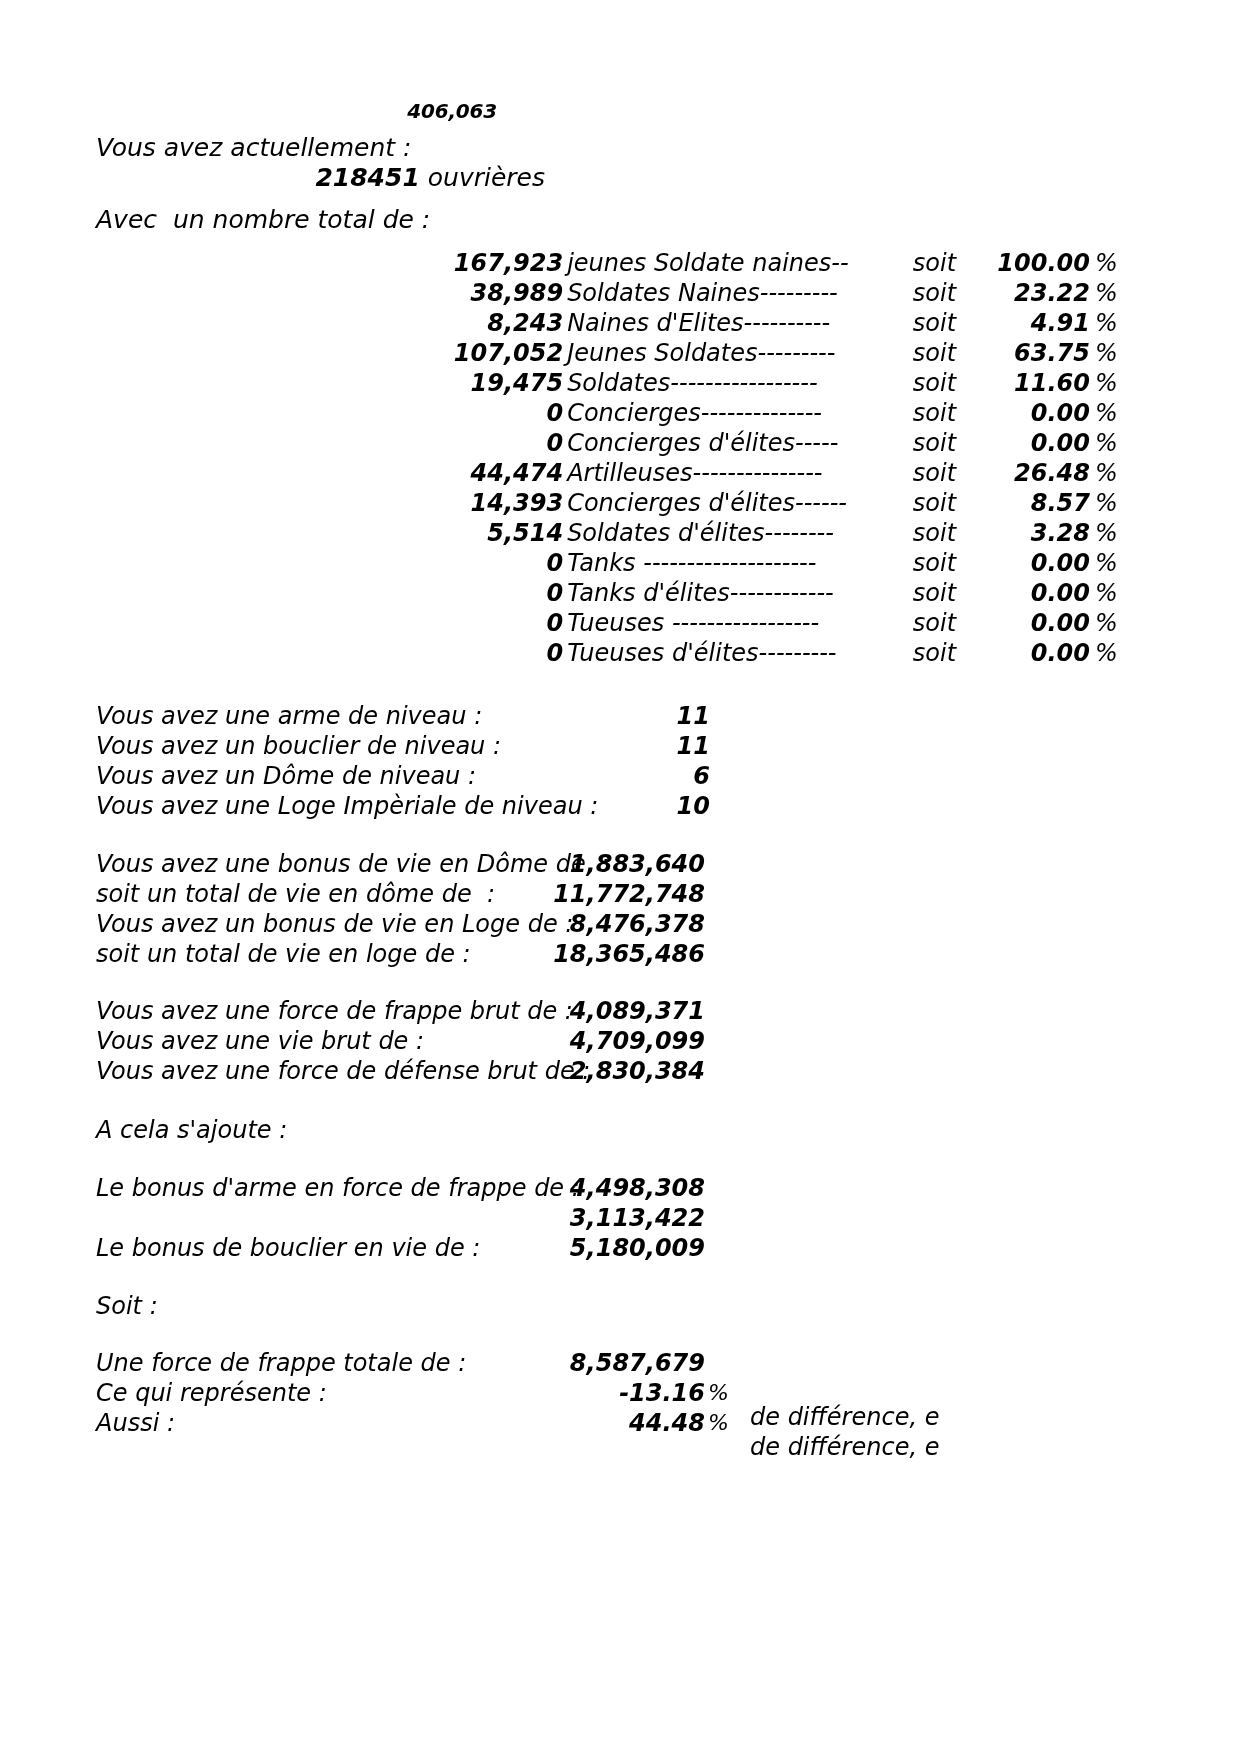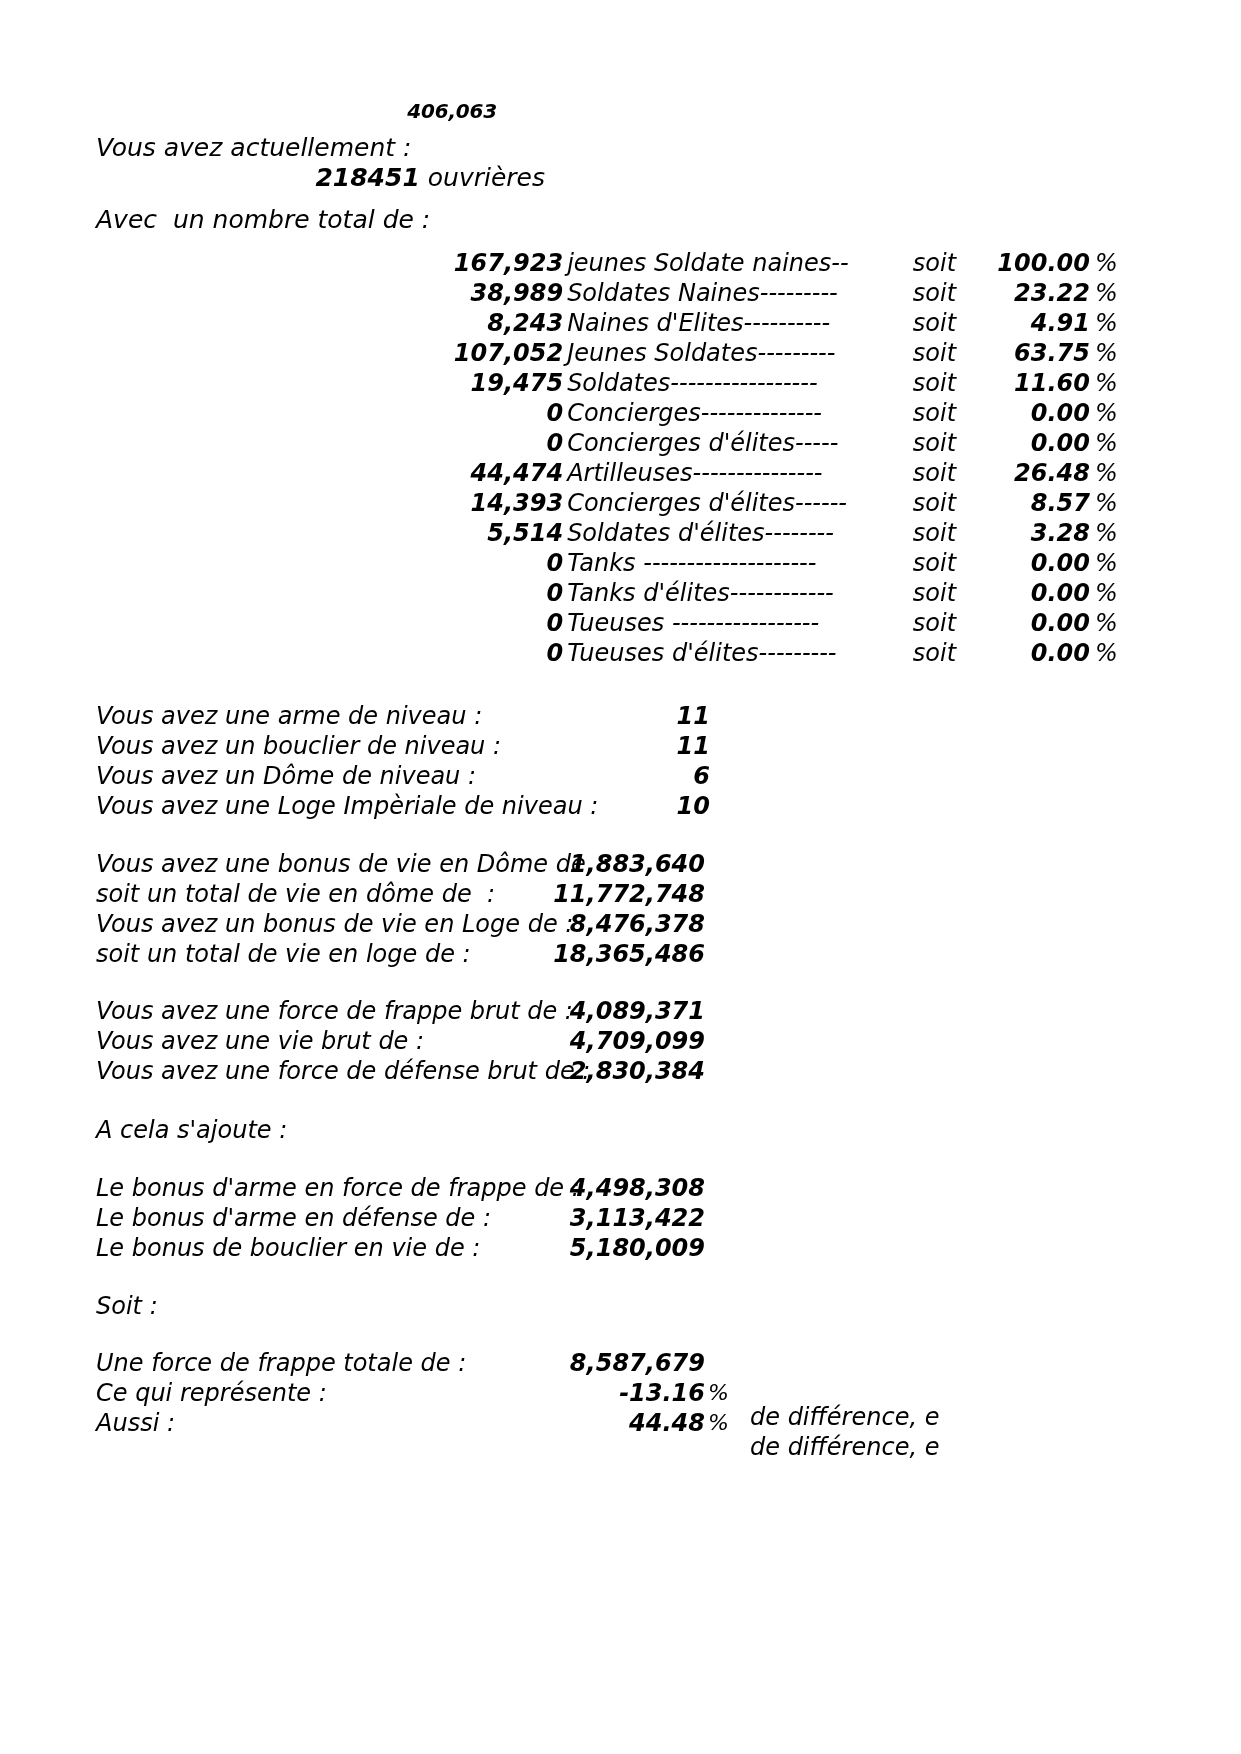--- a/index.html
+++ b/index.html
@@ -324,21 +324,20 @@
     </div>
 
   <div class="plain-line" style="top:1115px;">A cela s'ajoute :</div>
 
   <div id="item-block">
       <div class="row" style="top: 1173px;">
         <span class="label">Le bonus d'arme en force de frappe de :</span>
         <span class="value v-big">4,498,308</span>
       </div>
       <div class="row" style="top: 1203px;">
-        <span class="label">Le bonus d'arme en défense de :</span>
         <span class="value v-big">3,113,422</span>
       </div>
       <div class="row" style="top: 1233px;">
         <span class="label">Le bonus de bouclier en vie de :</span>
         <span class="value v-big">5,180,009</span>
       </div>
     </div>
 
   <div class="plain-line" style="top:1291px;">Soit :</div>
 

